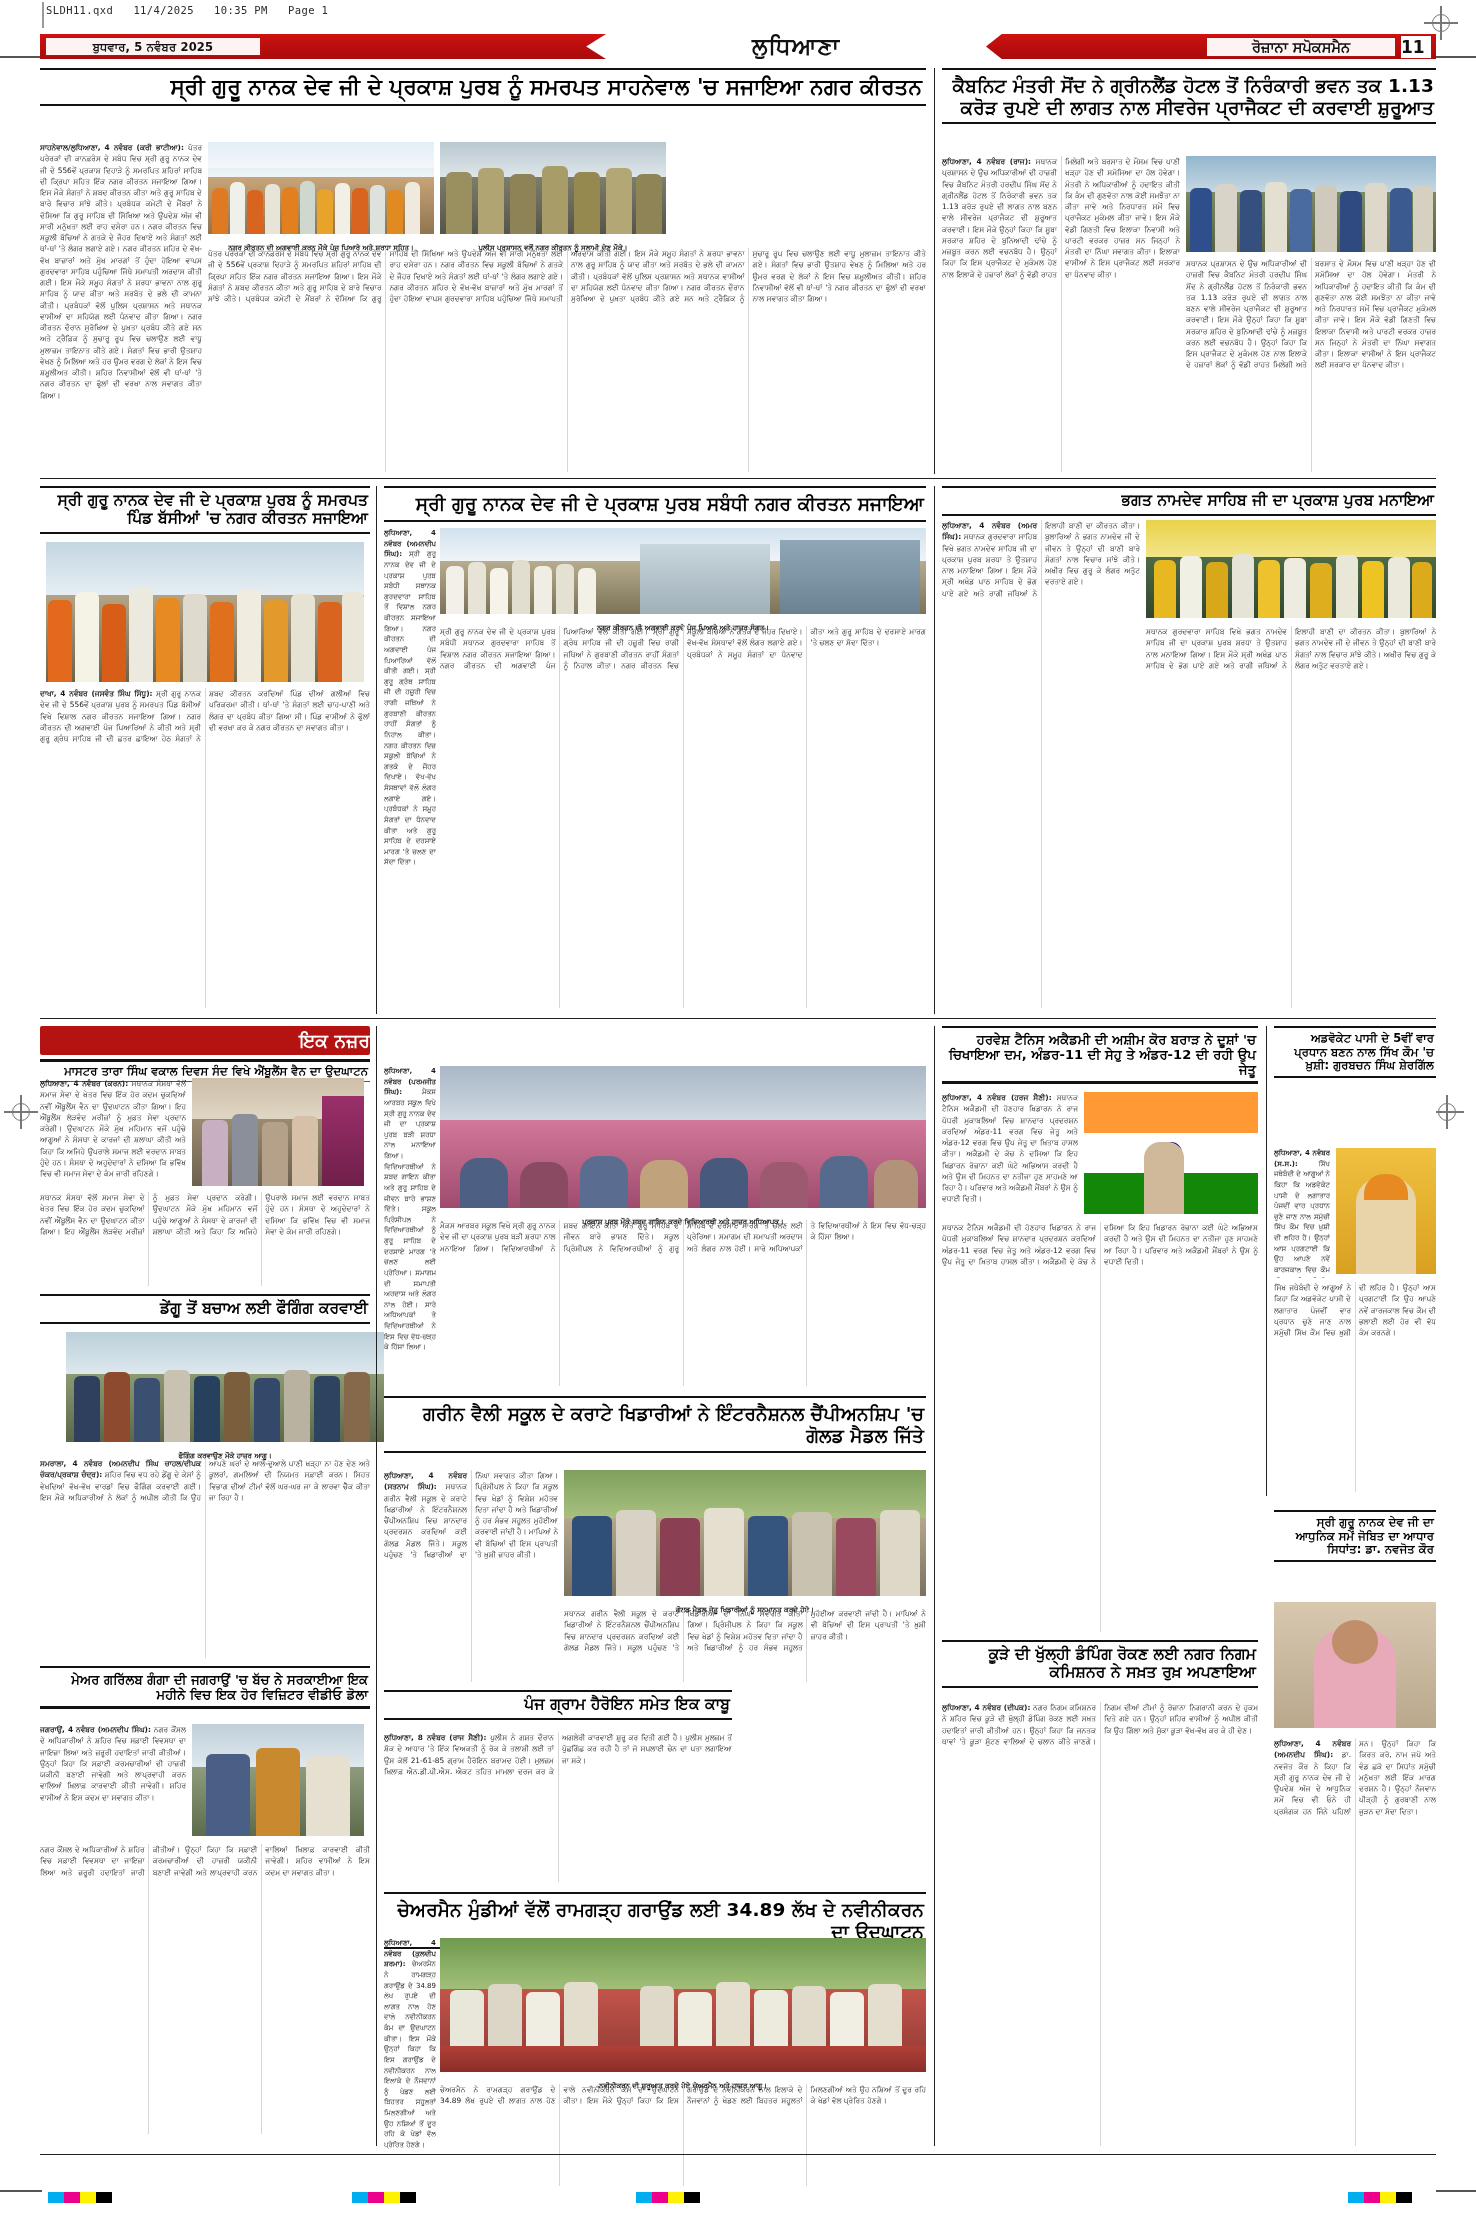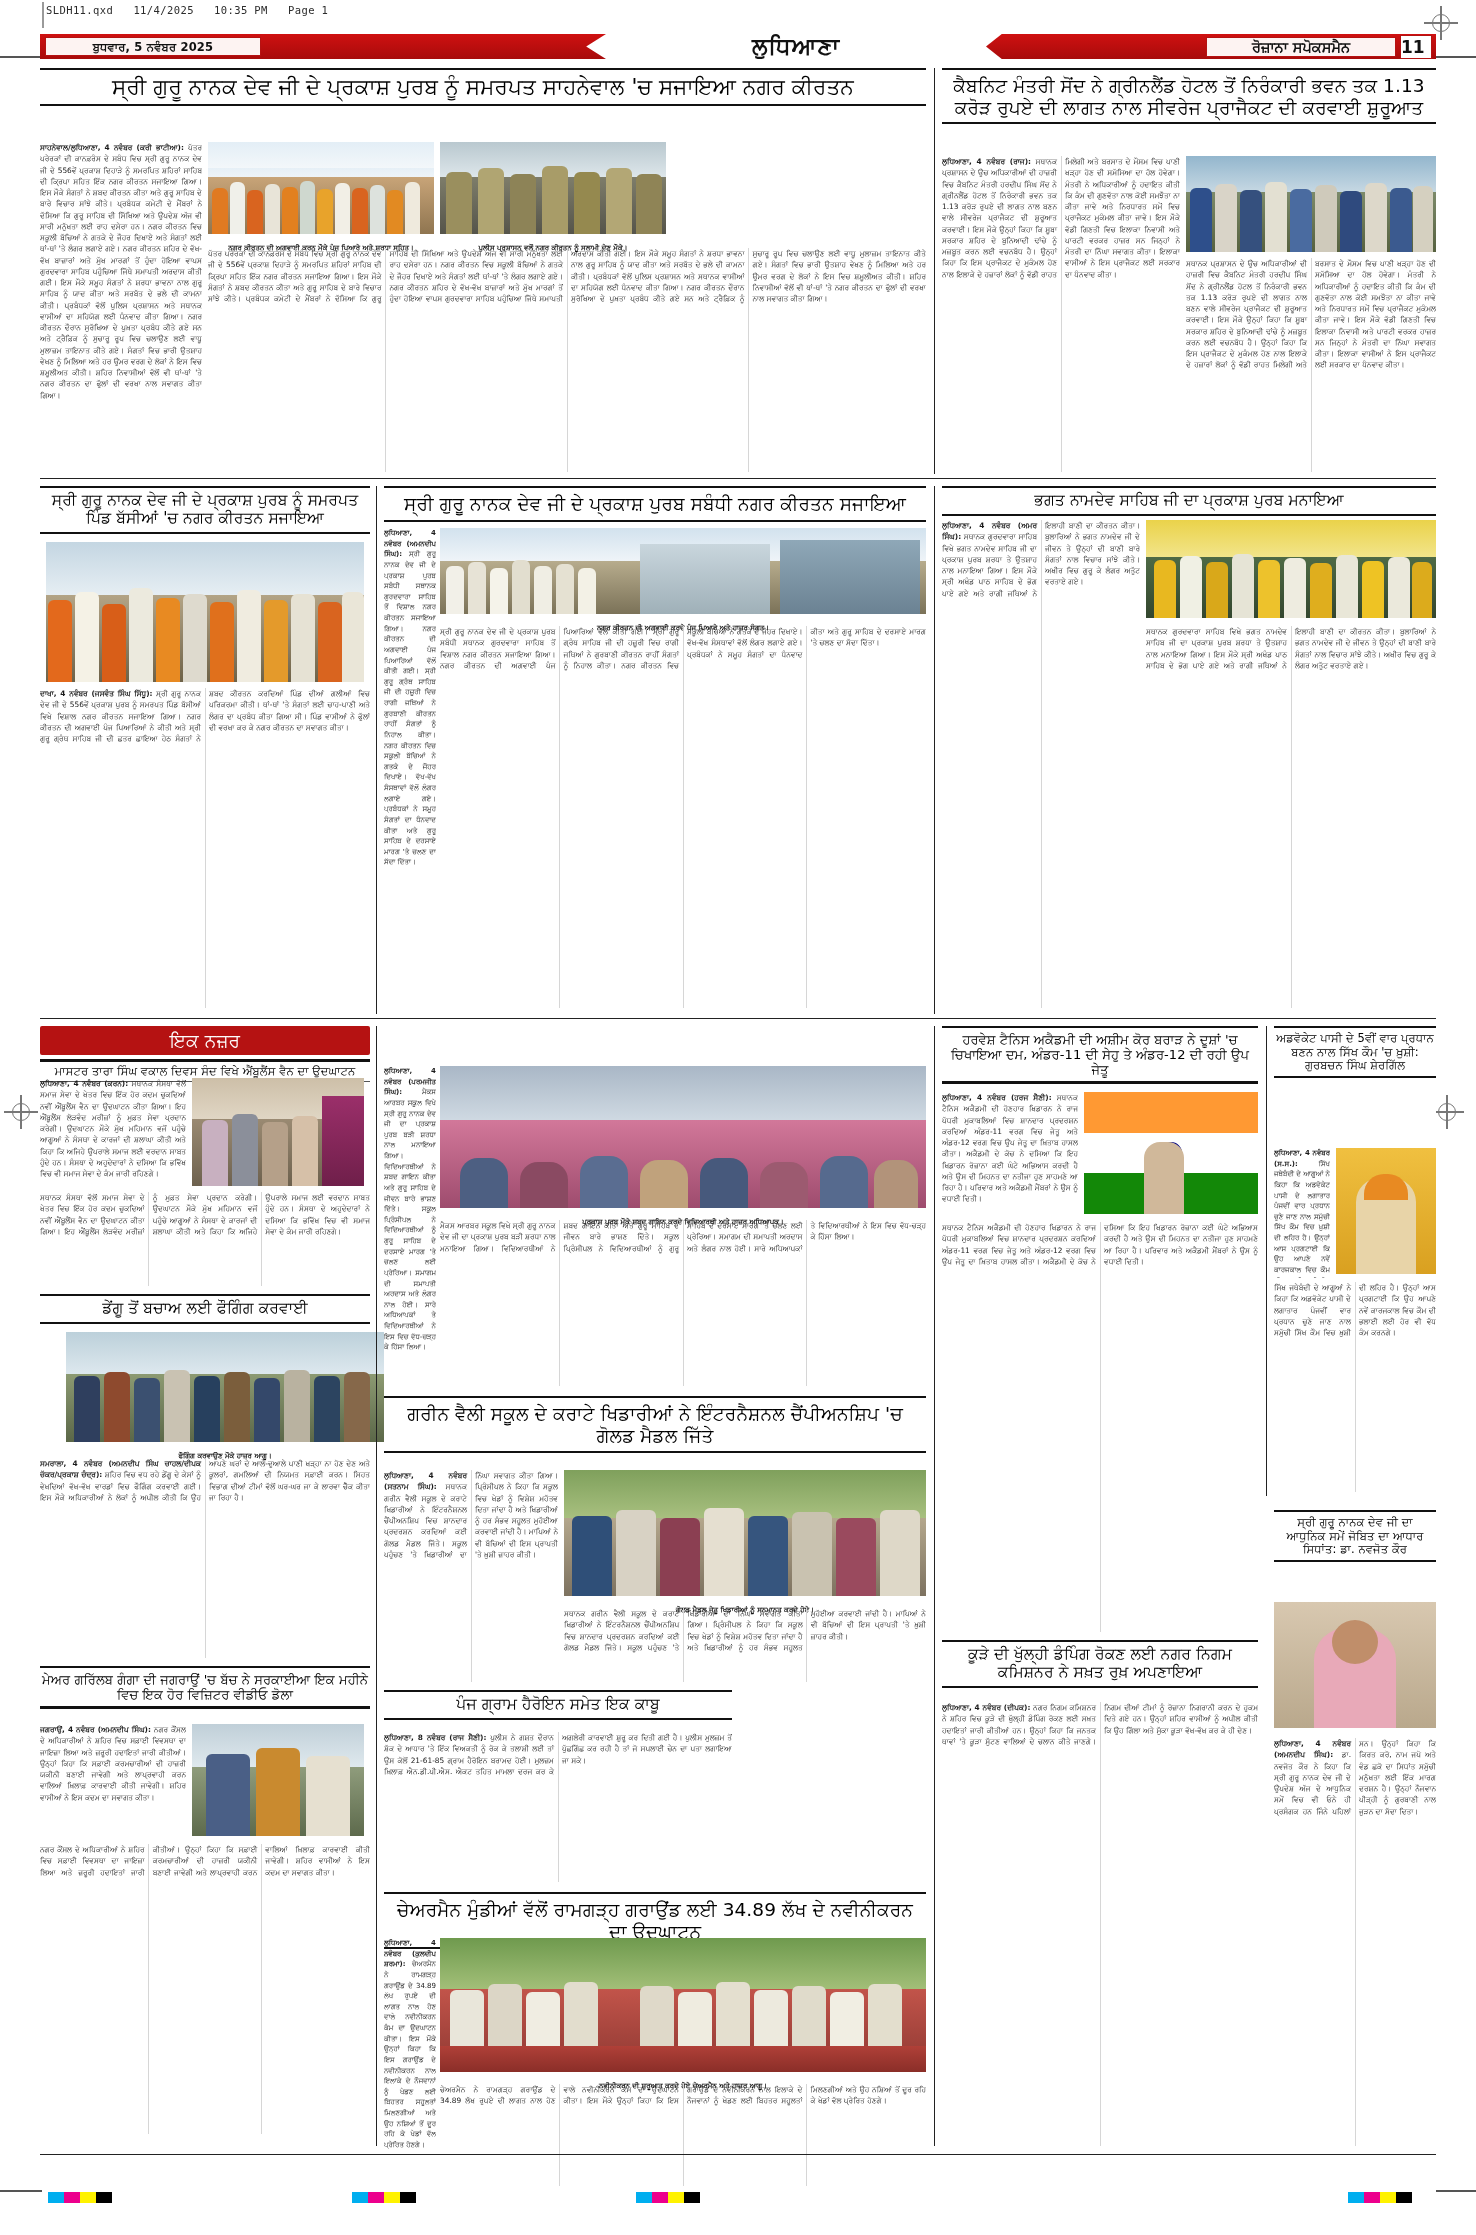--- a/index.html
+++ b/index.html
@@ -67,21 +67,21 @@
   .mh-brandbox span { font-size:14.5px; font-weight:bold; color:#111; }
   .mh-pagebox {
     position:absolute; left:1360px; top:5px; width:32px; height:24px;
     background:#fff; border:1.8px solid #b51212;
     display:flex; align-items:center; justify-content:flex-start;
   }
   .mh-pagebox span { font-size:17px; font-weight:bold; color:#111; }
 
   
   .hl {
-    font-weight:normal; color:#000; text-align:center; line-height:1.16;
+    font-weight:bold; color:#000; text-align:right; line-height:1.16;
     letter-spacing:.1px;
   }
   .hl-xl { font-size:21.5px; }
   .hl-lg { font-size:18.5px; }
   .hl-md { font-size:15.5px; }
   .hl-sm { font-size:13px; }
   .hl-xs { font-size:11.5px; }
 
   .rule-blk { height:2.2px; background:#111; }
   .rule-thin { height:1px; background:#555; }

